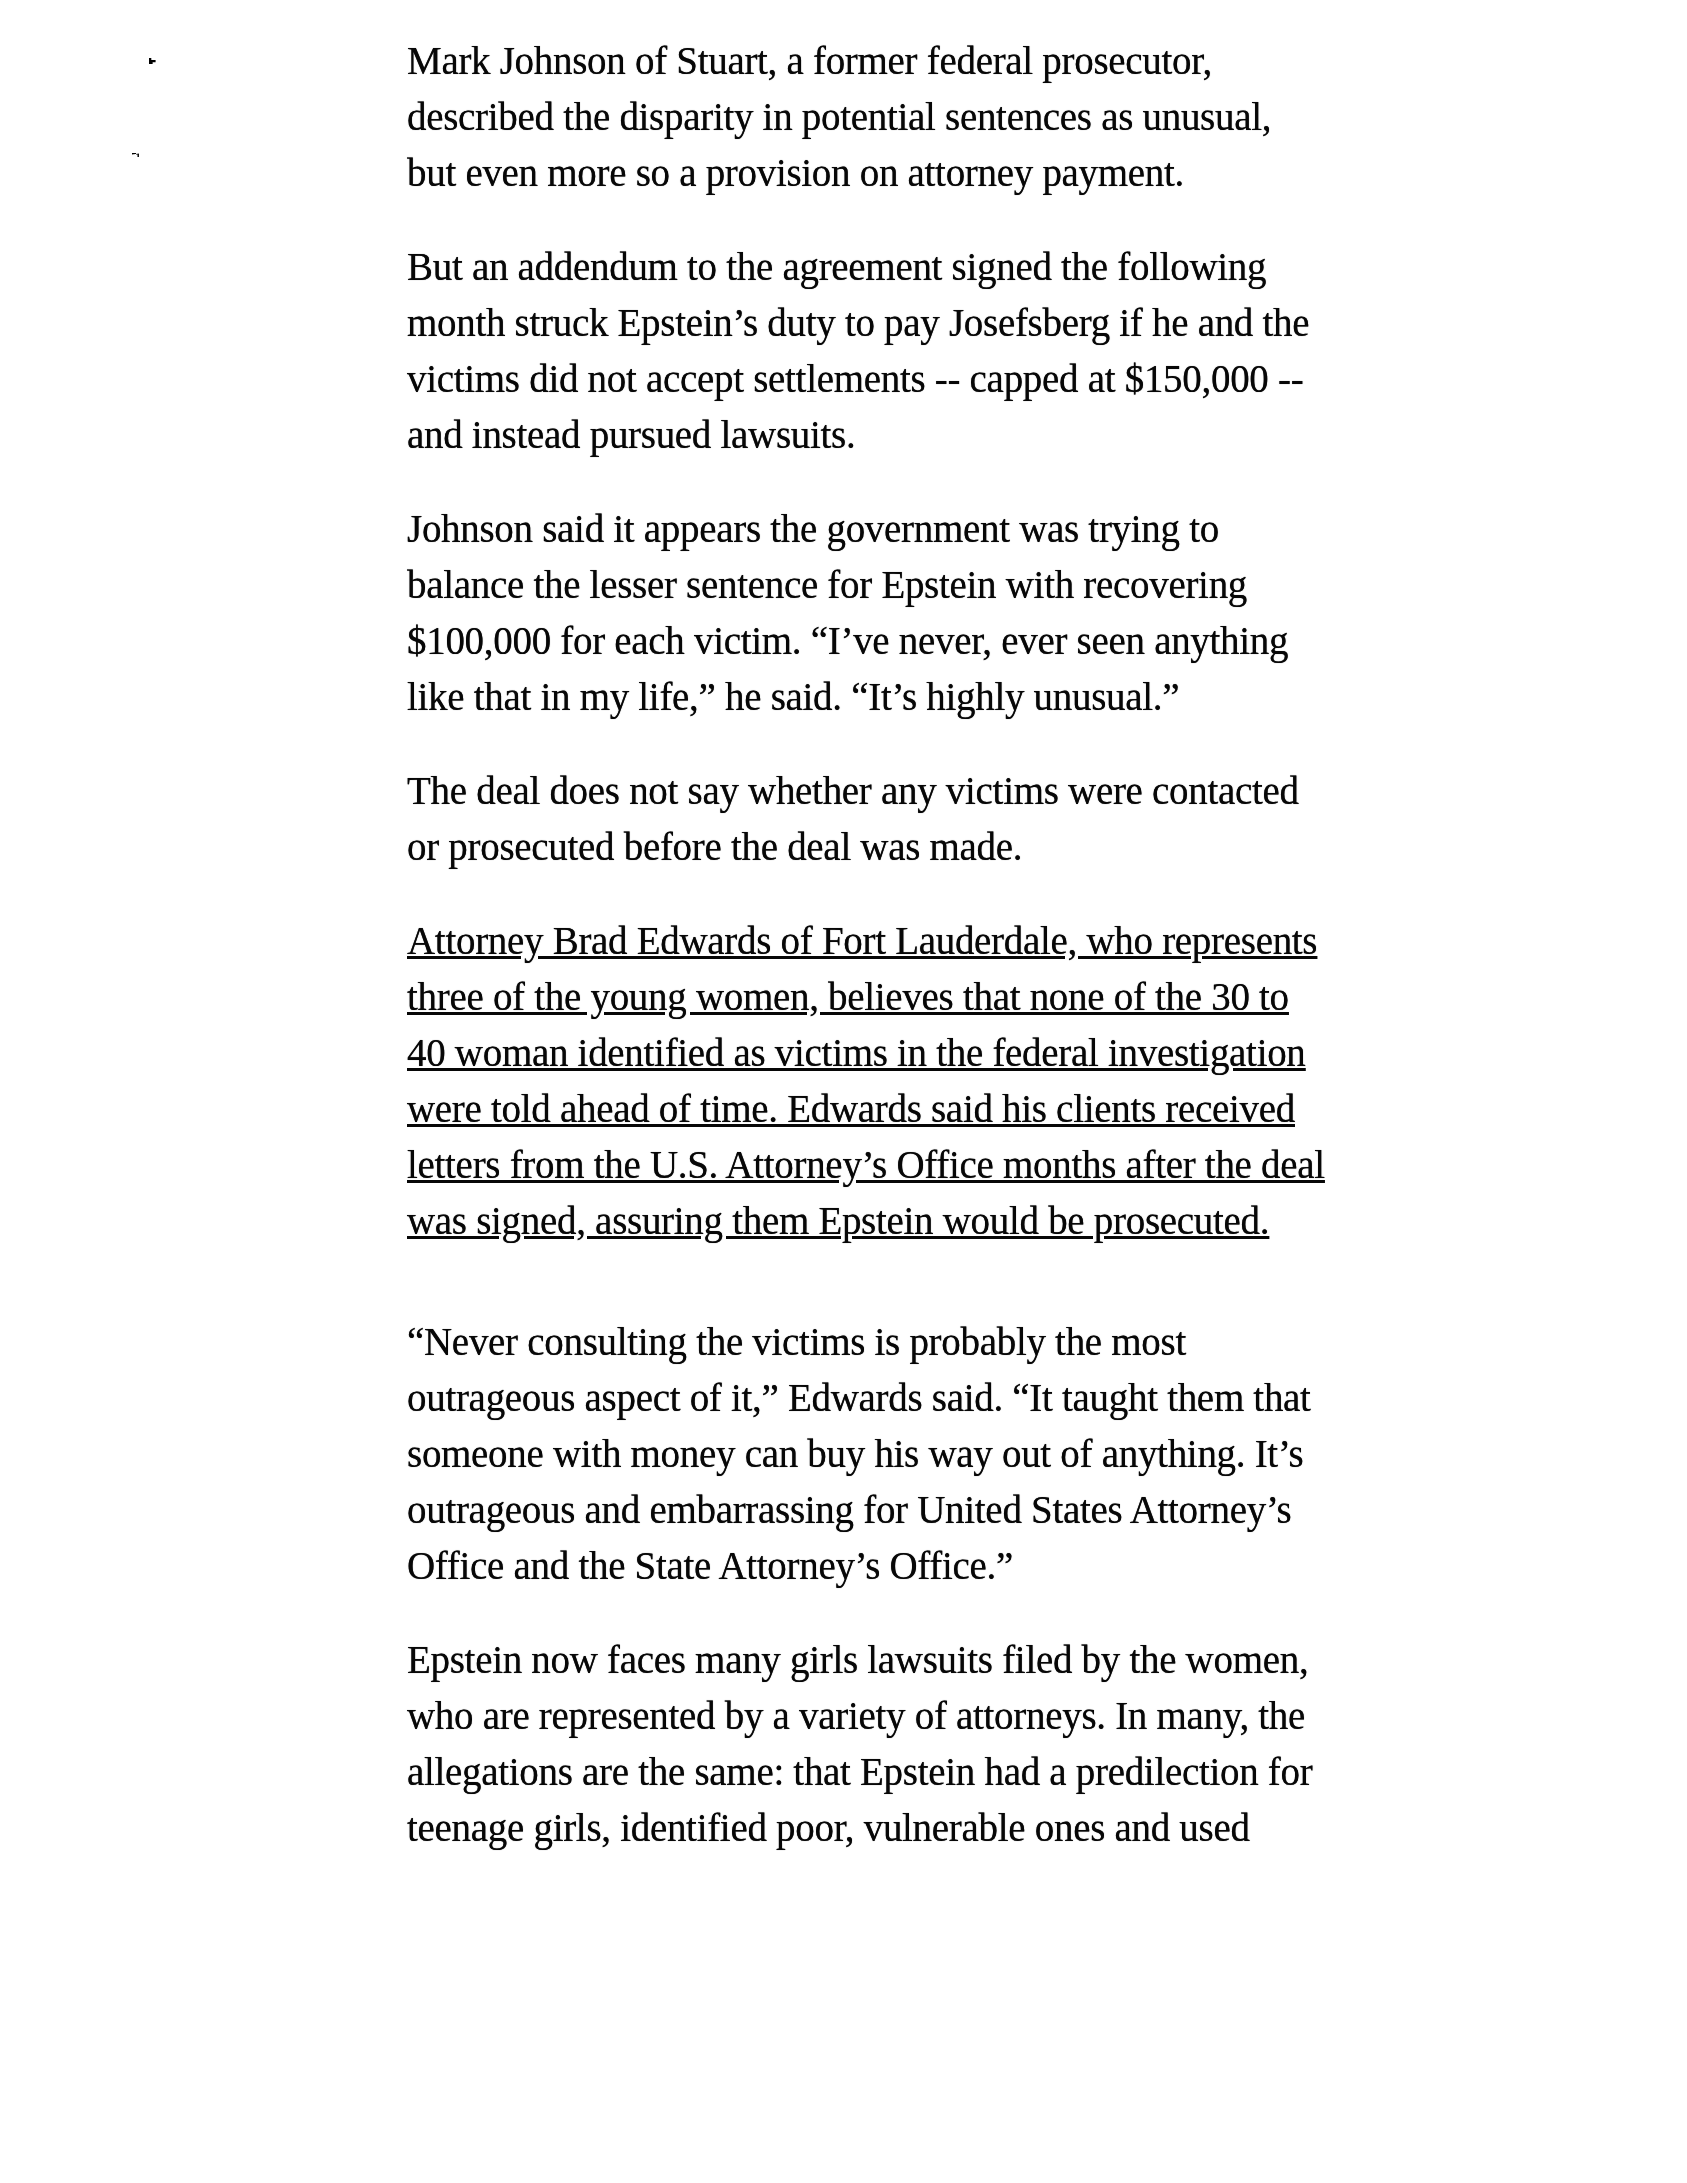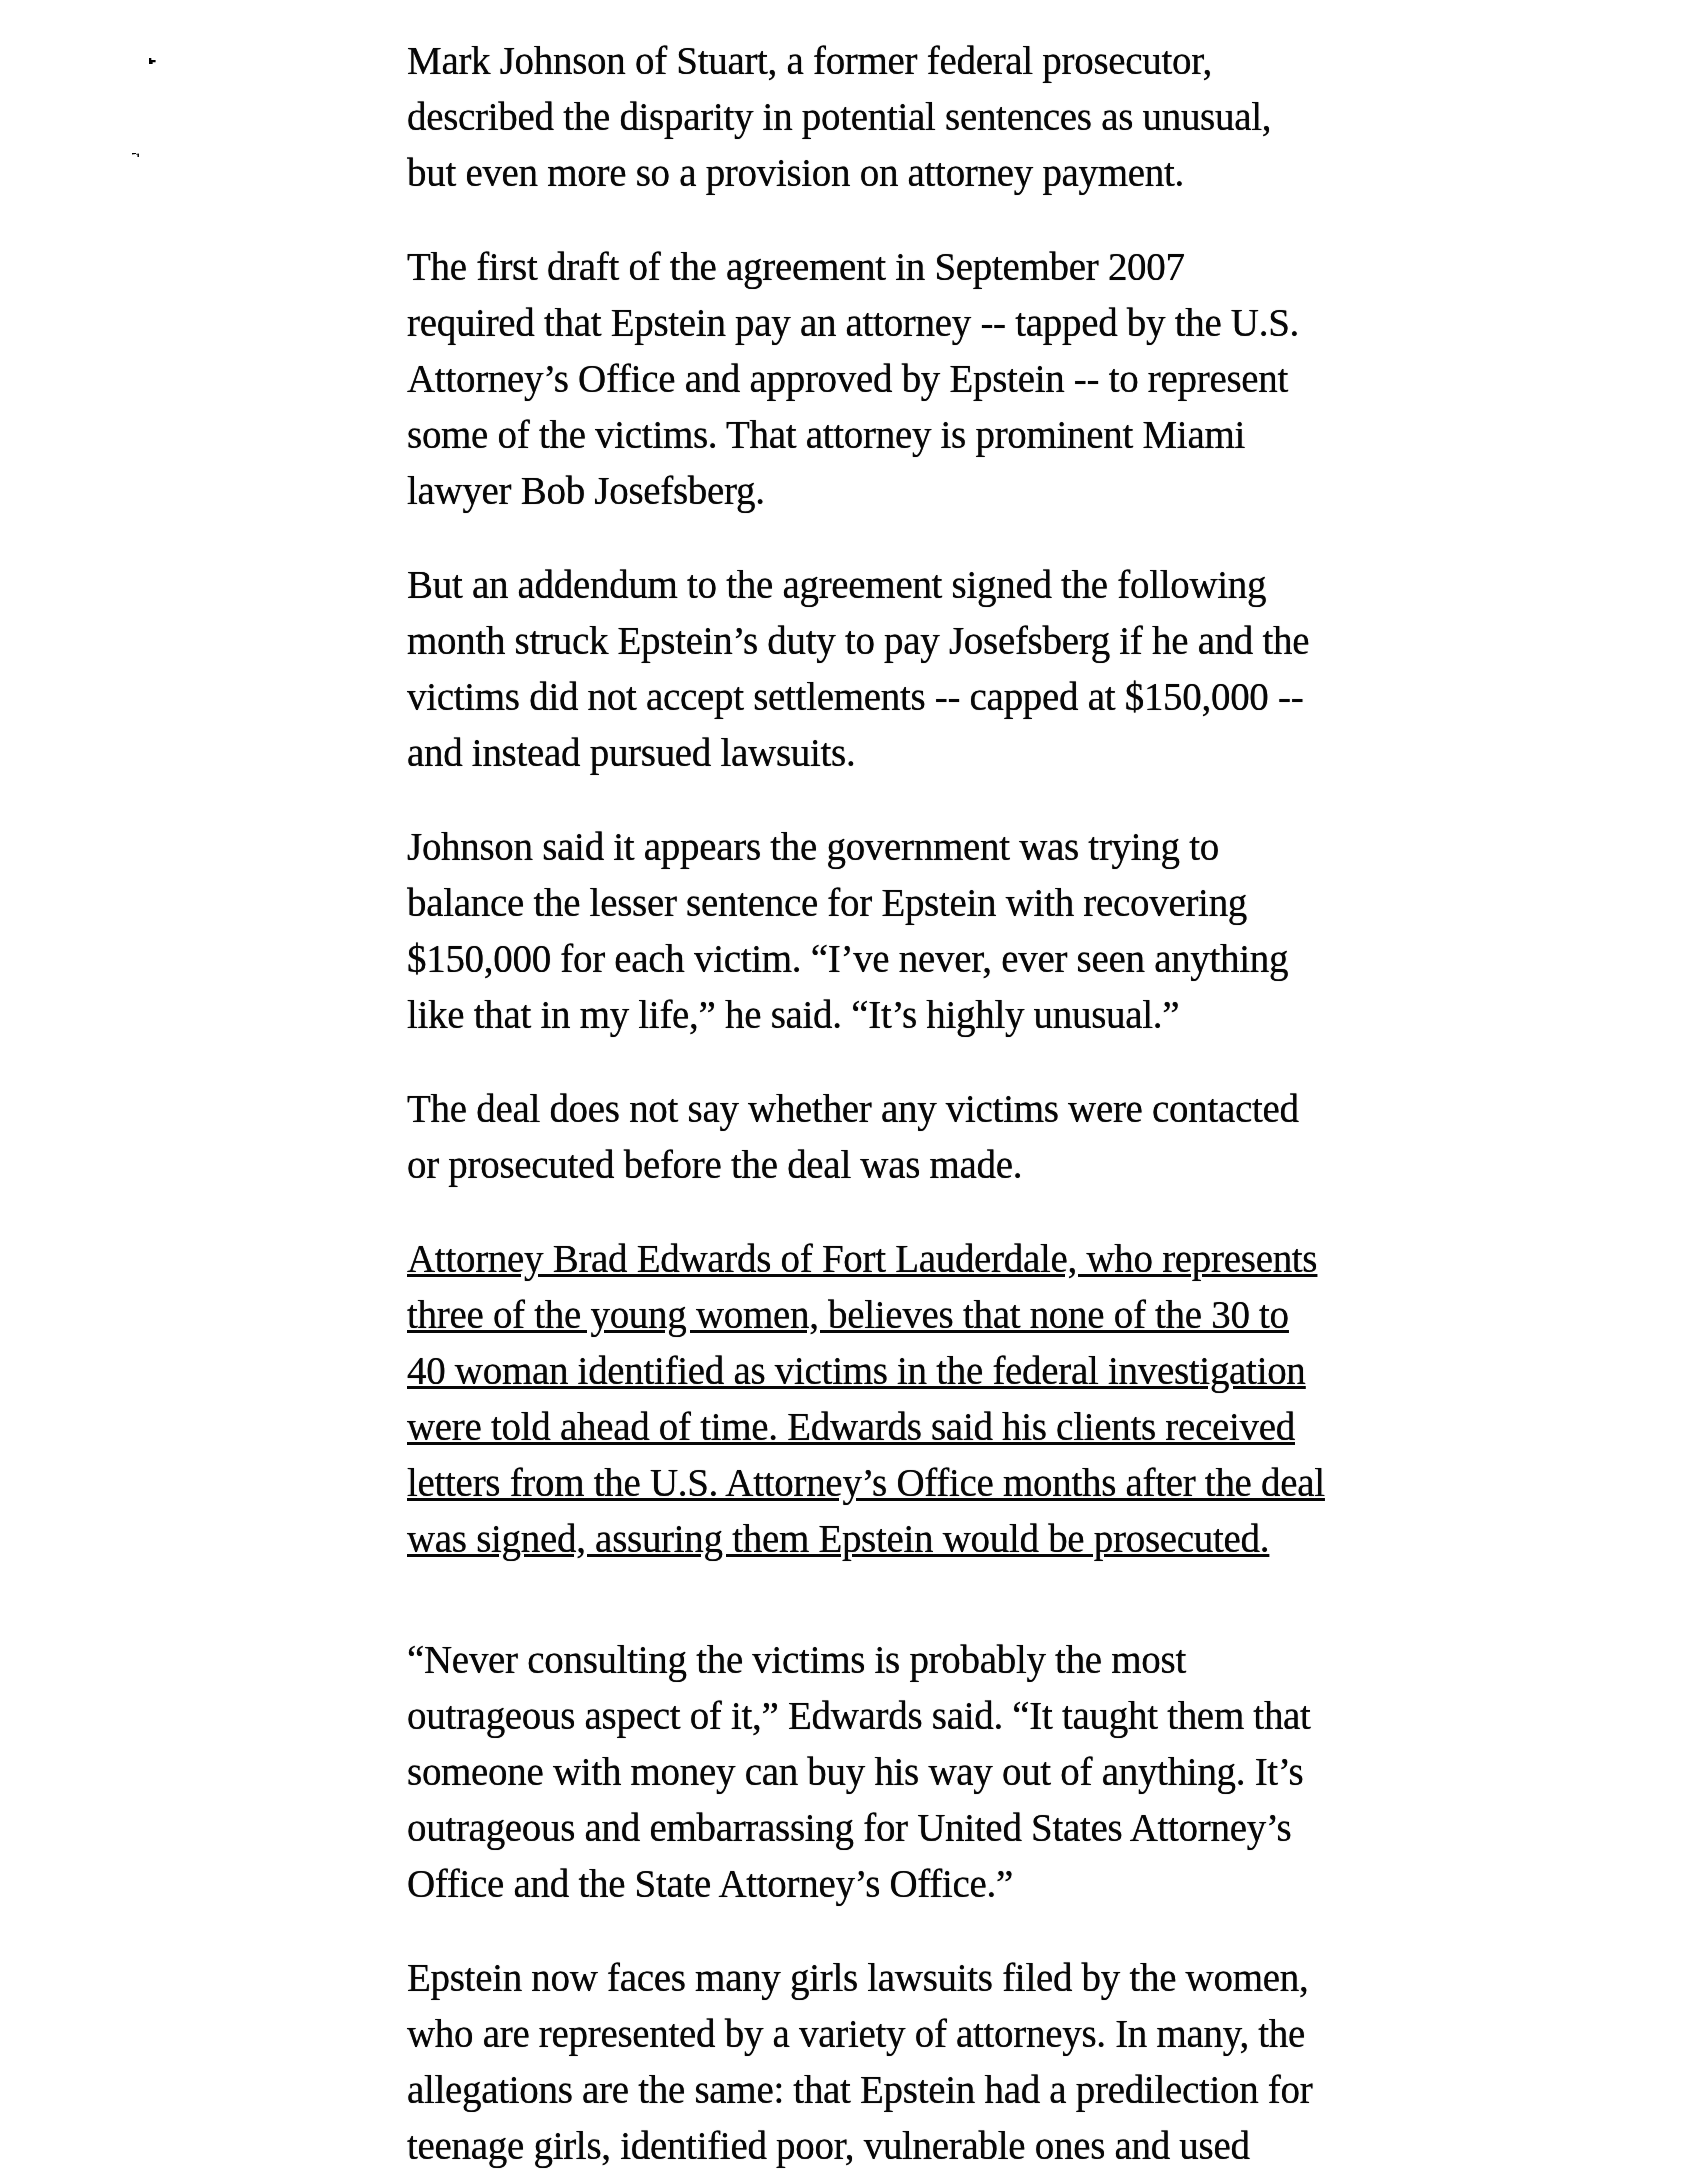--- a/index.html
+++ b/index.html
@@ -59,32 +59,27 @@
 
 <div class="page">
 
   <div class="speck speck-1"></div>
   <div class="speck speck-2"></div>
 
   <div class="text-column">
     <p class="para">Mark Johnson of Stuart, a former federal prosecutor,
 described the disparity in potential sentences as unusual,
 but even more so a provision on attorney payment.</p>
-    <p class="para">The first draft of the agreement in September 2007
-required that Epstein pay an attorney -- tapped by the U.S.
-Attorney’s Office and approved by Epstein -- to represent
-some of the victims. That attorney is prominent Miami
-lawyer Bob Josefsberg.</p>
     <p class="para">But an addendum to the agreement signed the following
 month struck Epstein’s duty to pay Josefsberg if he and the
 victims did not accept settlements -- capped at $150,000 --
 and instead pursued lawsuits.</p>
     <p class="para">Johnson said it appears the government was trying to
 balance the lesser sentence for Epstein with recovering
-$150,000 for each victim. “I’ve never, ever seen anything
+$100,000 for each victim. “I’ve never, ever seen anything
 like that in my life,” he said. “It’s highly unusual.”</p>
     <p class="para">The deal does not say whether any victims were contacted
 or prosecuted before the deal was made.</p>
     <p class="para gap-large">Attorney Brad Edwards of Fort Lauderdale, who represents
 three of the young women, believes that none of the 30 to
 40 woman identified as victims in the federal investigation
 were told ahead of time. Edwards said his clients received
 letters from the U.S. Attorney’s Office months after the deal
 was signed, assuring them Epstein would be prosecuted.</p>
     <p class="para">“Never consulting the victims is probably the most

